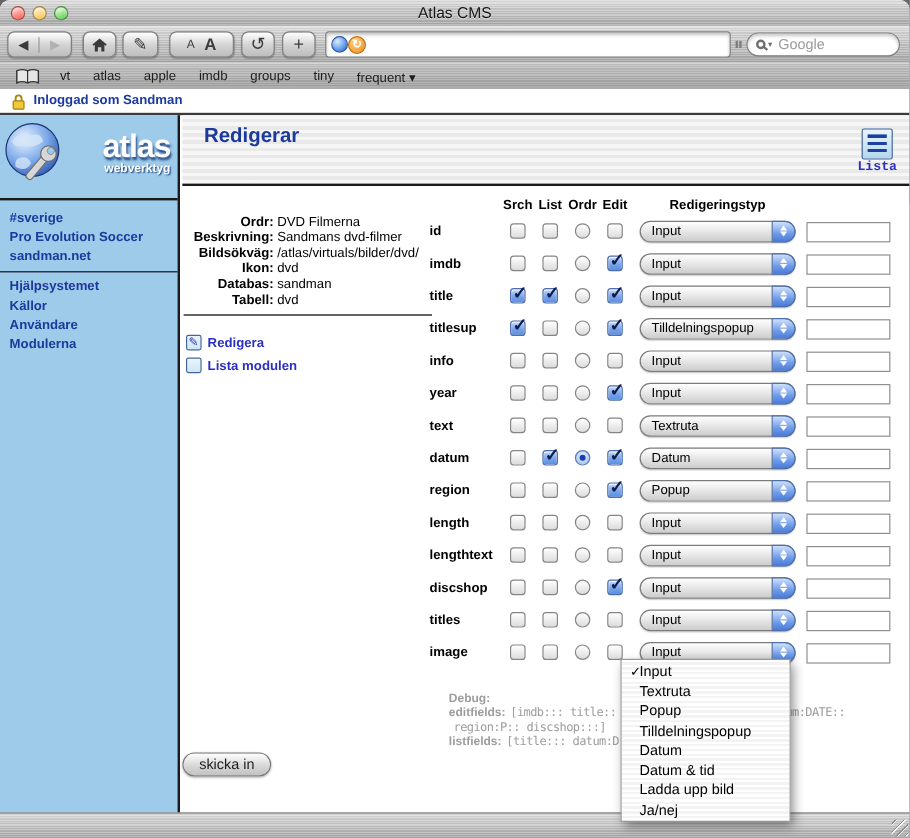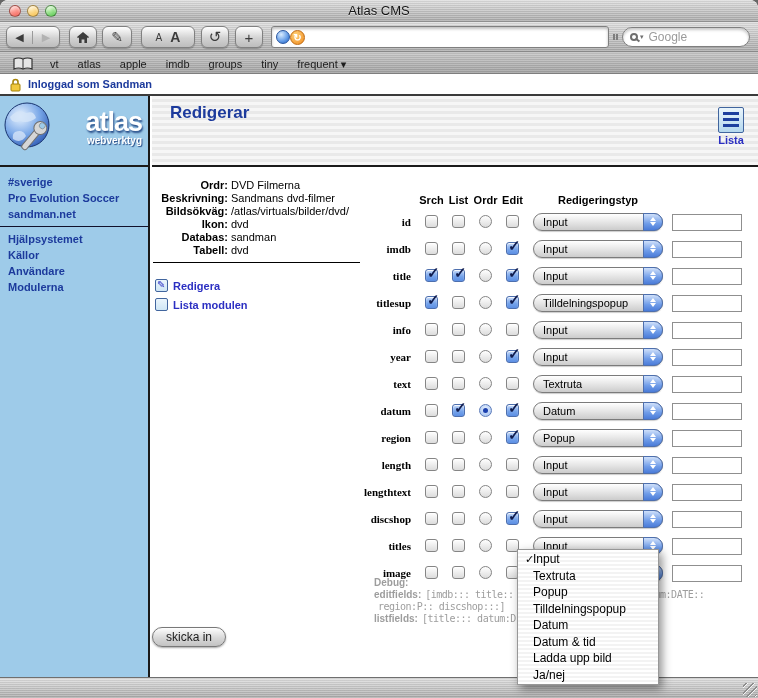--- a/index.html
+++ b/index.html
@@ -86,31 +86,31 @@
   .logo-svg { position:absolute; left:2px; top:4px; }
   .logo-text { position:absolute; left:56px; top:13px; width:86px; text-align:right; }
   .logo-title { font-size:27px; font-weight:bold; color:#fff; line-height:26px;
     text-shadow:1px 2px 2px #244a86; letter-spacing:-1px; }
   .logo-sub { font-size:10px; font-weight:bold; color:#fff; text-shadow:1px 1px 1px #244a86; }
   .nav { padding-top:7px; }
   .nav .nav-item { height:16px; line-height:16px; padding-left:8px; font-size:11px;
     font-weight:bold; color:var(--accent,#1c3a9c); cursor:pointer; }
   .nav-divider { border:none; border-top:1px solid #10102a; margin:4px 0; }
 
-  .band { position:absolute; left:152px; top:96px; width:606px; height:71px;
+  .band { position:absolute; left:152px; top:96px; width:606px; height:59px;
     background:repeating-linear-gradient(180deg,#f6f6f6 0 3px,#e9e9e9 3px 6px);
     border-bottom:2px solid #1a1a1a; }
   .page-title { position:absolute; left:18px; top:7px; font-size:17px; font-weight:bold;
     color:var(--accent,#1c3a9c); }
   .lista-btn { position:absolute; right:8px; top:11px; width:38px; text-align:center; cursor:pointer; }
   .lista-icon { width:26px; height:26px; margin:0 auto; border:1px solid #41659e; border-radius:2px;
     background:linear-gradient(#eaf5fc,#b4d7ee); padding:4px 4px; }
   .lista-icon .bars { width:100%; height:100%;
     background:repeating-linear-gradient(180deg, #1d3f9e 0 3px, rgba(0,0,0,0) 3px 6px); }
-  .lista-label { font-size:11px; font-weight:bold; color:var(--link-blue,#2b2fc2); margin-top:1px; }
+  .lista-label { font-size:11px; font-weight:bold; color:var(--link-blue,#2b2fc2); margin-top:1px;font-family:Liberation Mono, monospace; }
 
   .content { position:absolute; left:152px; top:169px; width:606px; height:508px; background:#fff; }
 
   
   .info-block { position:absolute; left:155px; top:179px; font-size:11px; color:#000; }
   .info-row { display:flex; height:13px; line-height:13px; }
   .info-label { width:76px; text-align:right; font-weight:bold; padding-right:3px; }
   .info-value { white-space:nowrap; }
   .info-hr { position:absolute; left:153px; top:262px; width:207px; border:none;
     border-top:1px solid #000; }
@@ -119,24 +119,24 @@
   .mod-link .lbl { font-size:11px; font-weight:bold; color:var(--link-blue,#2b2fc2); }
   .mini-icon { width:13px; height:13px; border:1px solid #41659e; border-radius:2px;
     background:linear-gradient(#eaf5fc,#cfe6f5); position:relative; flex:0 0 auto; }
   .mini-icon.pencil::after { content:"\270E"; position:absolute; left:1px; top:-1px;
     font-size:10px; color:#2b2fc2; }
   .mini-icon.list { padding:2px; }
   .mini-icon.list .bars { width:100%; height:100%;
     background:repeating-linear-gradient(180deg,#1d3f9e 0 2px, rgba(0,0,0,0) 2px 4px); }
 
   
-  .ftable { position:absolute; left:358px; top:192px; width:395px; }
+  .ftable { position:absolute; left:358px; top:163px; width:395px; }
   .fhead { display:flex; height:16px; align-items:center; font-size:11px; font-weight:bold; }
   .frow { display:flex; height:27px; align-items:center; }
-  .col-label { width:60px; text-align:right; padding-right:7px; flex:0 0 auto;font-family:Liberation Serif, serif; }
+  .col-label { width:60px; text-align:left; padding-right:7px; flex:0 0 auto; }
   .col-c { width:27px; display:flex; justify-content:center; flex:0 0 auto; }
   .col-sel { width:130px; margin-left:7px; flex:0 0 auto; text-align:center; }
   .col-inp { margin-left:9px; flex:0 0 auto; }
   .field-label { font-size:11px; font-weight:bold; color:#000; }
 
   .cb { width:13px; height:13px; border:1px solid #858585; border-radius:3px;
     background:linear-gradient(#ffffff,#dcdcdc); box-shadow:inset 0 1px 1px rgba(255,255,255,.9);
     position:relative; cursor:pointer; }
   .cb.on { background:linear-gradient(#c3d8f8,#74a2ea 60%,#5c8fe4); border-color:#4d6fae; }
   .cb.on::after { content:"\2713"; position:absolute; left:1px; top:-6px; font-size:15px;

